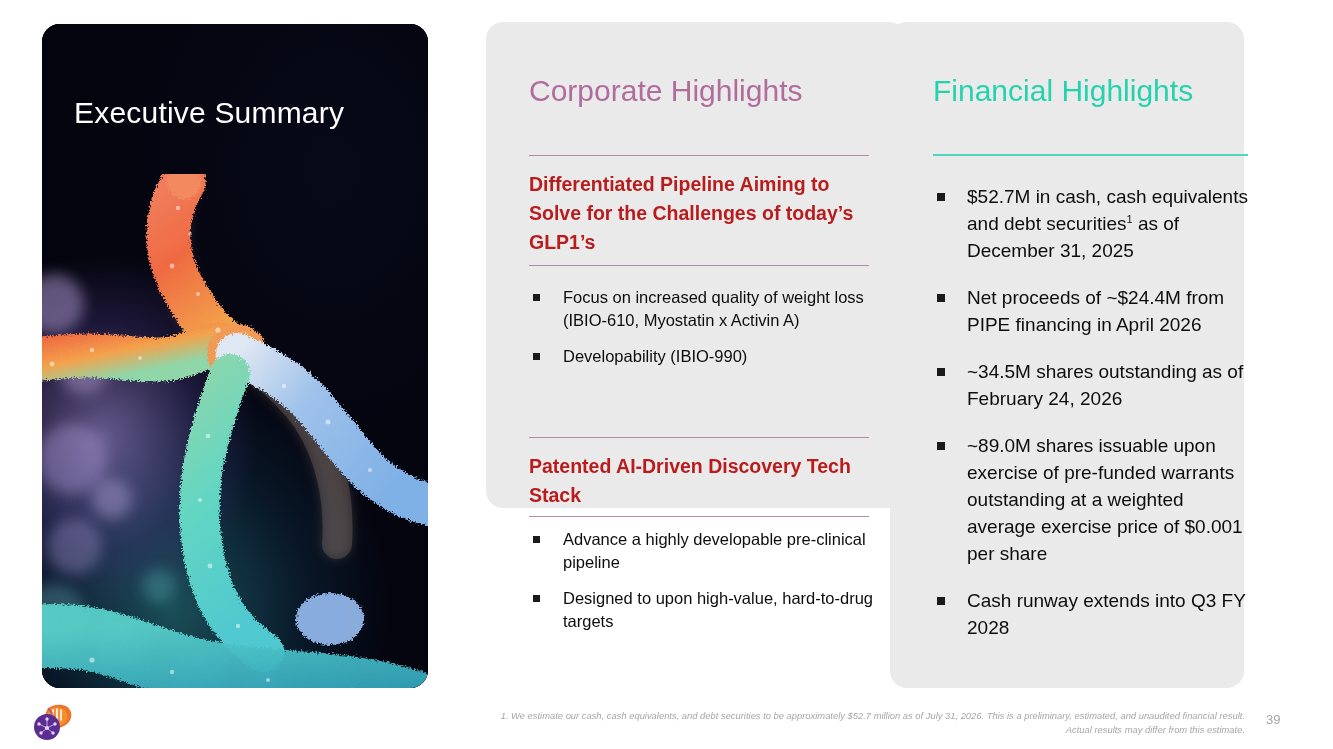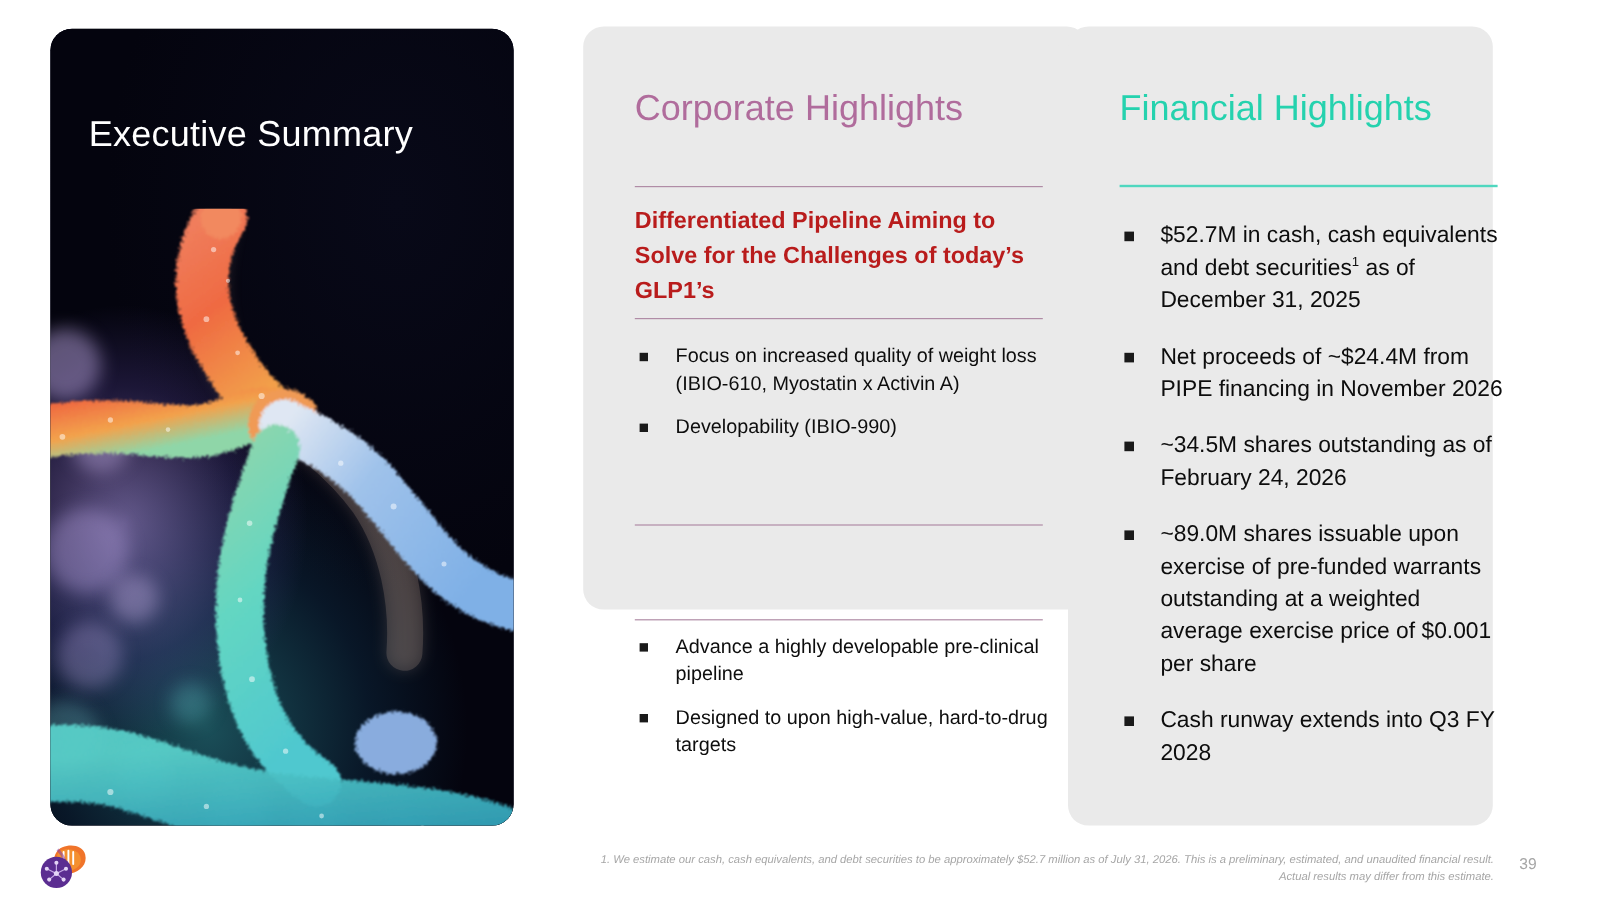--- a/index.html
+++ b/index.html
@@ -272,39 +272,40 @@
 
   <hr class="rule rule-mauve" style="left:43px; top:243px; width:340px;">
 
   <ul class="bullets corp-bullets" style="left:45px; top:264px; width:345px;">
     <li>Focus on increased quality of weight loss (IBIO-610, Myostatin x Activin A)</li>
     <li>Developability (IBIO-990)</li>
   </ul>
 
   <hr class="rule rule-mauve" style="left:43px; top:415px; width:340px;">
 
+  <h3 class="section-head" style="left:43px; top:430px; width:336px;">Patented AI-Driven Discovery Tech Stack</h3>
 
   <hr class="rule rule-mauve" style="left:43px; top:494px; width:340px;">
 
   <ul class="bullets corp-bullets" style="left:45px; top:506px; width:345px;">
     <li>Advance a highly developable pre-clinical pipeline</li>
     <li>Designed to upon high-value, hard-to-drug targets</li>
   </ul>
 </section>
 
 <section class="panel" id="panel-financial">
   <h2 class="panel-title">Financial Highlights</h2>
 
   <hr class="rule rule-teal" style="left:43px; top:132px; width:315px;">
 
   <ul class="bullets fin-bullets" style="left:45px; top:161px; width:320px;">
     <li>
       <span>$52.7M in cash, cash equivalents and debt securities</span><sup>1</sup><span> as of December 31, 2025</span>
     </li>
-    <li>Net proceeds of ~$24.4M from PIPE financing in November 2026</li>
+    <li>Net proceeds of ~$24.4M from PIPE financing in April 2026</li>
     <li>~34.5M shares outstanding as of February 24, 2026</li>
     <li>~89.0M shares issuable upon exercise of pre-funded warrants outstanding at a weighted average exercise price of $0.001 per share</li>
     <li>Cash runway extends into Q3 FY 2028</li>
   </ul>
 </section>
 
 <div class="footnote">1. We estimate our cash, cash equivalents, and debt securities to be approximately $52.7 million as of July 31, 2026.  This is a preliminary, estimated, and unaudited financial result.  Actual results may differ from this estimate.</div>
 <div class="page-number">39</div>
 
 <svg class="logo" viewBox="0 0 44 40">

